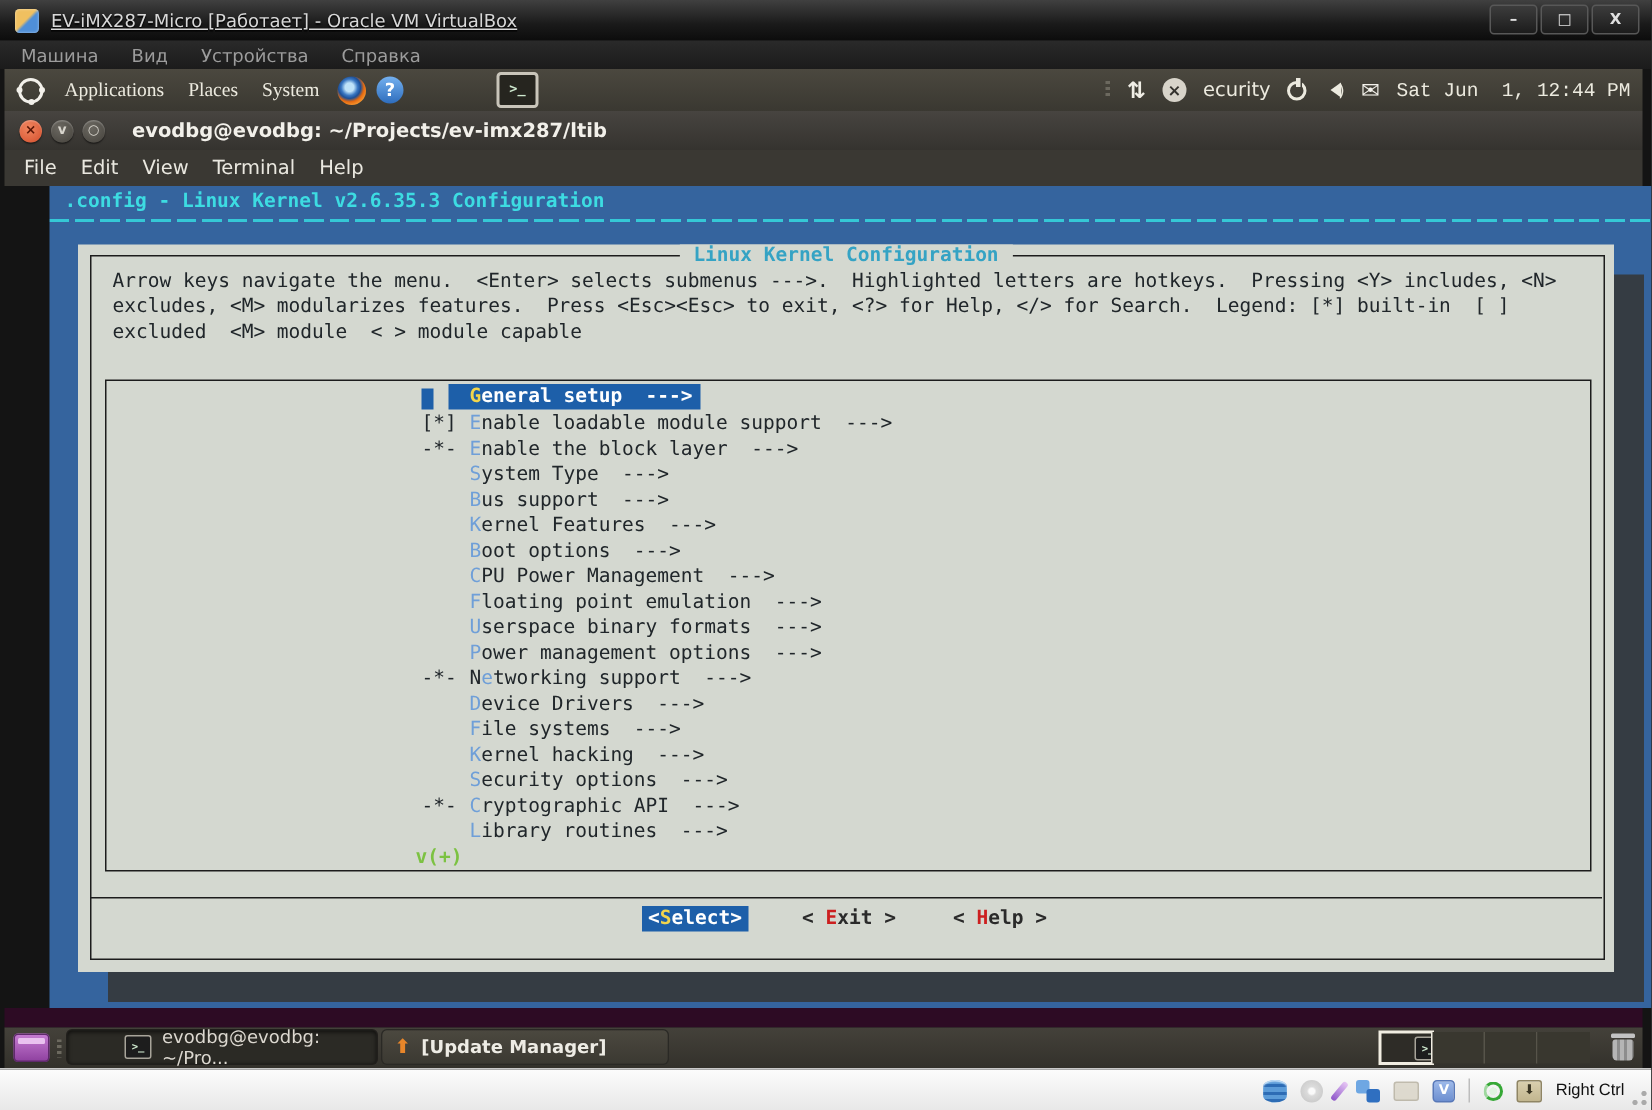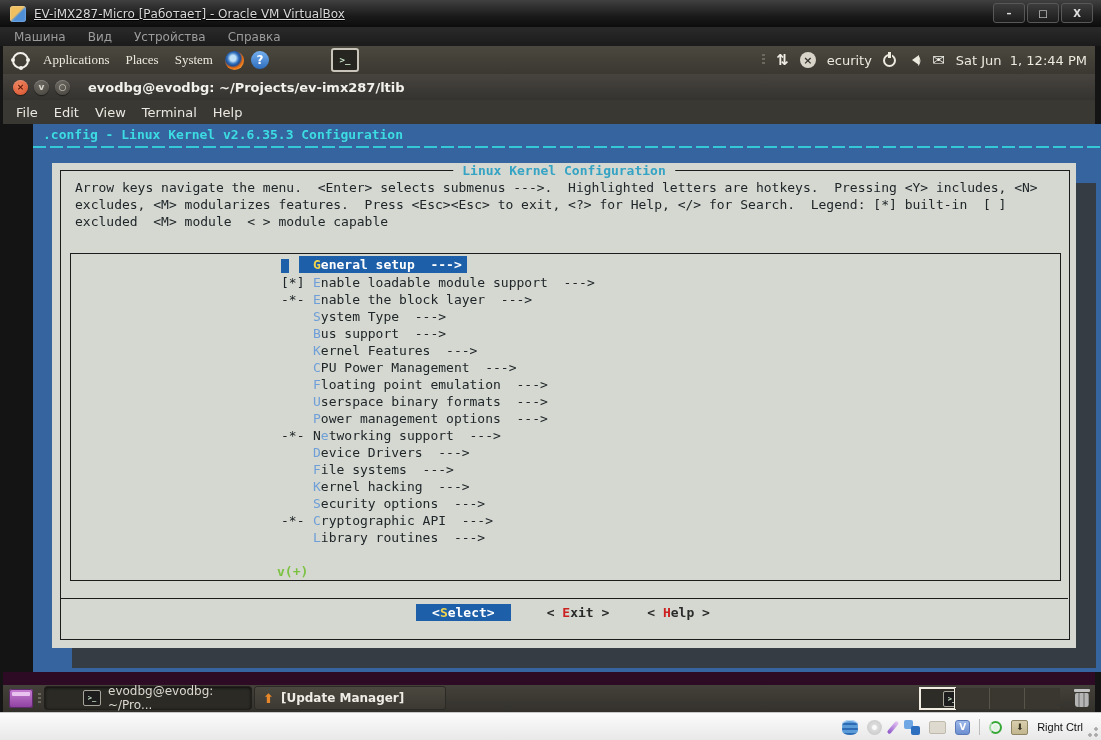--- a/index.html
+++ b/index.html
@@ -40,21 +40,21 @@
   .updown-icon{font-size:15px;font-weight:bold;color:#f0eee6;}
   .offline-icon{width:16px;height:16px;border-radius:50%;background:#d8d4ca;color:#35332e;
     font-size:11px;font-weight:bold;display:flex;align-items:center;justify-content:center;line-height:1;}
   .user-label{font-size:13px;}
   .power-icon{position:relative;width:13px;height:13px;border:2px solid #eceadf;border-radius:50%;box-sizing:border-box;}
   .power-icon::after{content:"";position:absolute;left:3.5px;top:-4px;width:2px;height:6px;background:#3f3d36;box-shadow:1px 0 0 #eceadf inset;border-left:2px solid #eceadf;}
   .speaker-icon{display:flex;align-items:center;color:#eceadf;}
   .speaker-icon b{width:0;height:0;border:5px solid transparent;border-right:7px solid #eceadf;margin-right:-2px;}
   .speaker-icon s{text-decoration:none;font-size:11px;}
   .mail-icon{font-size:15px;color:#f2f0ea;}
-  .clock{font-size:13px;white-space:pre;}
+  .clock{font-size:13px;white-space:pre;font-family:Liberation Mono, monospace;}
 
   
   .terminal{position:absolute;left:3px;top:74px;width:1092px;height:598px;}
   .t-titlebar{position:absolute;left:0;top:0;width:100%;height:26px;background:linear-gradient(#474440,#35332f);
     display:flex;align-items:center;padding-left:10px;box-sizing:border-box;}
   .tbtn{width:15px;height:15px;border-radius:50%;margin-right:6px;display:flex;align-items:center;justify-content:center;
     font-size:9px;font-weight:bold;box-shadow:inset 0 1px 1px #ffffff40,0 1px 1px #00000080;}
   .tbtn.close{background:radial-gradient(circle at 40% 35%,#f0865f,#d44e2c);color:#5a1505;}
   .tbtn.min,.tbtn.max{background:radial-gradient(circle at 40% 35%,#6b6861,#45423c);color:#d8d5cd;}
   .t-title{margin-left:12px;font-size:13px;font-weight:bold;color:#f2f0ea;}
@@ -89,21 +89,21 @@
   .mrow .hot{color:#6f9fd8;}
   .mrow .lbl{white-space:pre;}
   .mrow.selected .cursor{display:inline-block;}
   .mrow.selected .lbl{background:#1d5fa9;color:#fff;font-weight:bold;padding:1px 5px 1px 14px;}
   .mrow.selected .hot{color:#f2d54c;}
   .vplus{position:absolute;left:222px;top:401px;background:#d4d8d0;color:#7cc242;font-weight:bold;padding:0 3px;}
   .d-btnrule{position:absolute;left:8px;top:435px;width:1008px;border-top:1px solid #1c1c1c;}
   .d-buttons{position:absolute;left:0;top:441px;width:100%;display:flex;justify-content:center;gap:34px;font-weight:bold;}
   .dbtn{white-space:pre;color:#2a2a2a;padding:1px 2px;}
   .dbtn .hot{color:#cc1f1f;}
-  .dbtn.selected{background:#1d5fa9;color:#fff;padding:1px 16px;}
+  .dbtn.selected{background:#1d5fa9;color:#fff;padding:1px 4px;}
   .dbtn.selected .hot{color:#f2d54c;}
 
   
   .desktop-strip{position:absolute;left:3px;top:672px;width:1092px;height:13px;background:#2d0b24;}
   .taskbar{position:absolute;left:3px;top:685px;width:1092px;height:27px;background:linear-gradient(#44413a,#33312b);}
   .showdesk{position:absolute;left:6px;top:4px;width:24px;height:19px;border-radius:3px;
     background:linear-gradient(#c87fd4,#8d3f9e);box-shadow:inset 0 0 0 1px #5e2a6b;}
   .showdesk::before{content:"";position:absolute;left:3px;top:3px;right:3px;height:4px;background:#e9c2ef;border-radius:1px;}
   .tb-grip{position:absolute;left:35px;top:8px;}
   .task{position:absolute;top:2px;height:22px;border-radius:3px;display:flex;align-items:center;gap:7px;
@@ -227,20 +227,21 @@
 
         <div class="menubox">
           <div class="mrows">
 
           <div class="mrow selected"><span class="cursor"></span><span class="lbl"><span></span><span class="hot">G</span><span>eneral setup  ---&gt;</span></span></div>
               <div class="mrow"><span class="prefix">[*]</span><span class="lbl"><span></span><span class="hot">E</span><span>nable loadable module support  ---&gt;</span></span></div>
               <div class="mrow"><span class="prefix">-*-</span><span class="lbl"><span></span><span class="hot">E</span><span>nable the block layer  ---&gt;</span></span></div>
               <div class="mrow"><span class="prefix"></span><span class="lbl"><span></span><span class="hot">S</span><span>ystem Type  ---&gt;</span></span></div>
               <div class="mrow"><span class="prefix"></span><span class="lbl"><span></span><span class="hot">B</span><span>us support  ---&gt;</span></span></div>
               <div class="mrow"><span class="prefix"></span><span class="lbl"><span></span><span class="hot">K</span><span>ernel Features  ---&gt;</span></span></div>
+              <div class="mrow"><span class="prefix"></span><span class="lbl"><span></span><span class="hot">B</span><span>oot options  ---&gt;</span></span></div>
               <div class="mrow"><span class="prefix"></span><span class="lbl"><span></span><span class="hot">C</span><span>PU Power Management  ---&gt;</span></span></div>
               <div class="mrow"><span class="prefix"></span><span class="lbl"><span></span><span class="hot">F</span><span>loating point emulation  ---&gt;</span></span></div>
               <div class="mrow"><span class="prefix"></span><span class="lbl"><span></span><span class="hot">U</span><span>serspace binary formats  ---&gt;</span></span></div>
               <div class="mrow"><span class="prefix"></span><span class="lbl"><span></span><span class="hot">P</span><span>ower management options  ---&gt;</span></span></div>
               <div class="mrow"><span class="prefix">-*-</span><span class="lbl"><span>N</span><span class="hot">e</span><span>tworking support  ---&gt;</span></span></div>
               <div class="mrow"><span class="prefix"></span><span class="lbl"><span></span><span class="hot">D</span><span>evice Drivers  ---&gt;</span></span></div>
               <div class="mrow"><span class="prefix"></span><span class="lbl"><span></span><span class="hot">F</span><span>ile systems  ---&gt;</span></span></div>
               <div class="mrow"><span class="prefix"></span><span class="lbl"><span></span><span class="hot">K</span><span>ernel hacking  ---&gt;</span></span></div>
               <div class="mrow"><span class="prefix"></span><span class="lbl"><span></span><span class="hot">S</span><span>ecurity options  ---&gt;</span></span></div>
               <div class="mrow"><span class="prefix">-*-</span><span class="lbl"><span></span><span class="hot">C</span><span>ryptographic API  ---&gt;</span></span></div>

